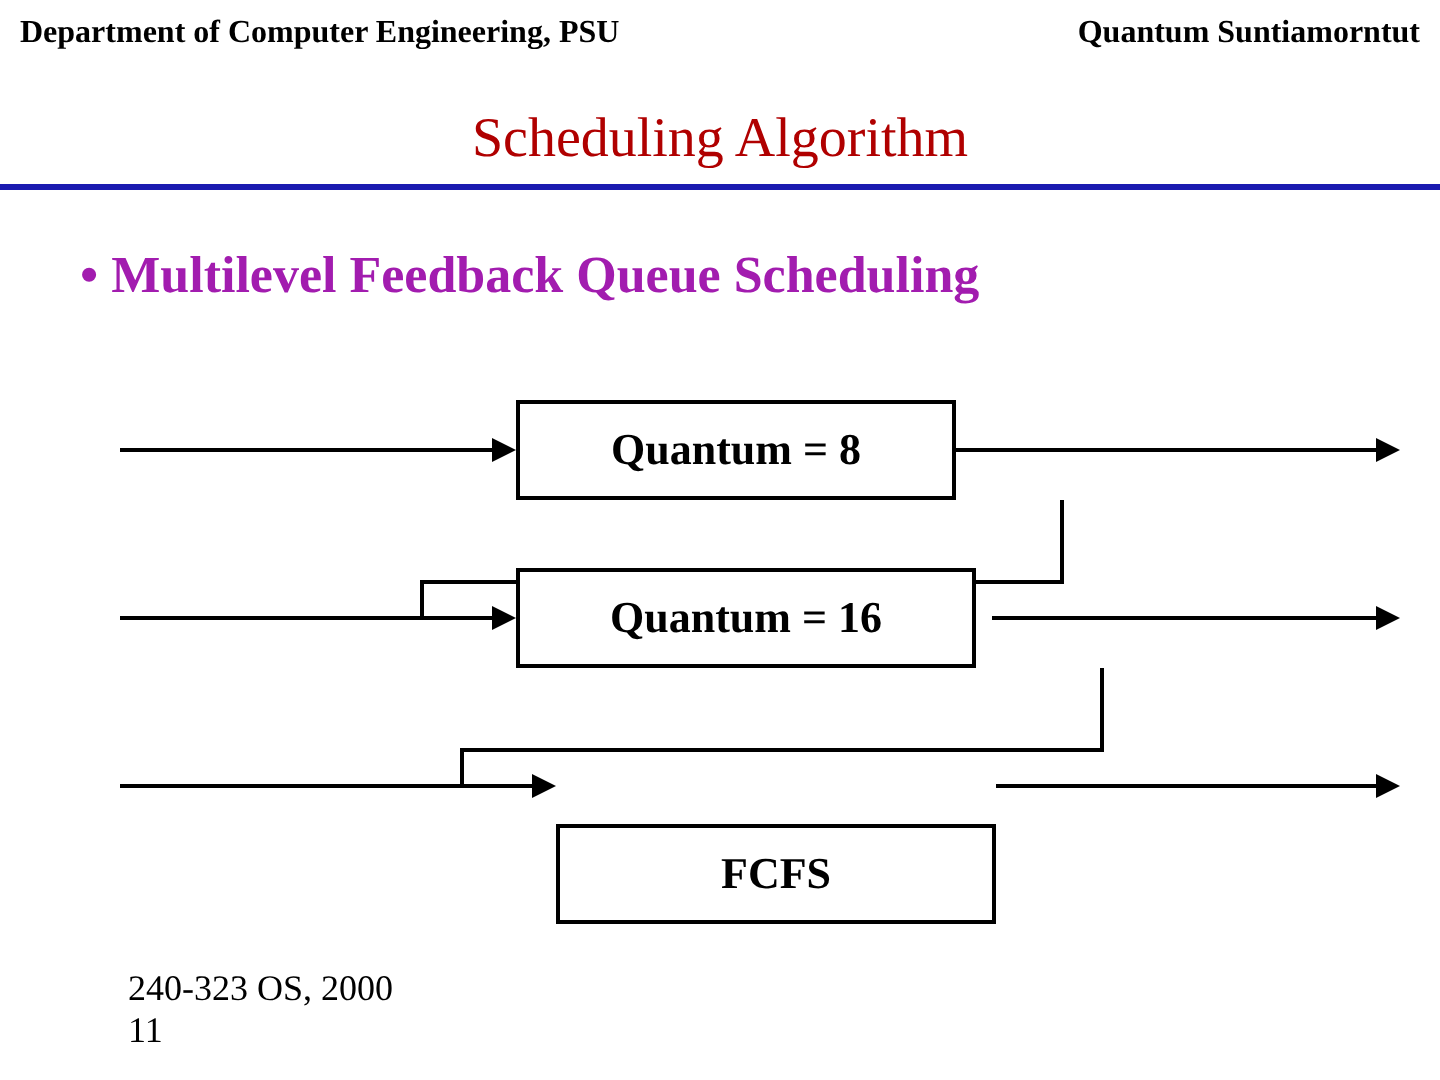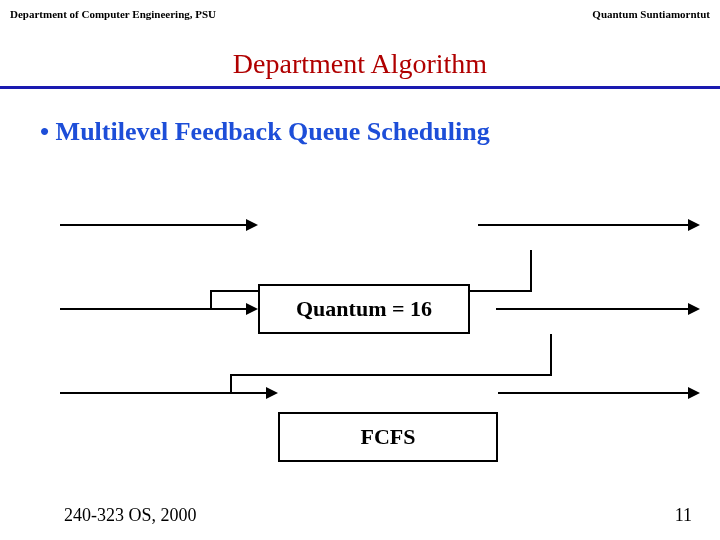--- a/index.html
+++ b/index.html
@@ -8,21 +8,21 @@
     height: 540px;
     background: #ffffff;
     font-family: "Times New Roman", Times, serif;
     position: relative;
     overflow: hidden;
   }
   .header {
     display: flex;
     justify-content: space-between;
     padding: 8px 10px 0 10px;
-    font-size: 11px;
+    font-size: 16px;
     font-weight: bold;
     color: #000;
   }
   .title-wrap {
     text-align: center;
     margin-top: 28px;
   }
   .title {
     color: #b00000;
     font-size: 28px;
@@ -30,21 +30,21 @@
     display: inline-block;
   }
   .rule {
     border: none;
     border-top: 3px solid #1a1ab0;
     margin-top: 6px;
   }
   .bullet-line {
     font-size: 26px;
     font-weight: bold;
-    color: #1d4ed8;
+    color: #a21caf;
     padding: 28px 0 0 40px;
   }
   .diagram {
     position: absolute;
     left: 0;
     top: 190px;
     width: 720px;
     height: 260px;
   }
   .queue-box {
@@ -79,53 +79,57 @@
   .footer {
     position: absolute;
     bottom: 14px;
     left: 0;
     width: 100%;
     display: flex;
     justify-content: space-between;
     padding: 0 28px 0 64px;
     font-size: 18px;
     color: #000;
+    flex-direction: column;
   }
 </style>
 </head>
 <body>
 
 <div class="header">
   <span>Department of Computer Engineering, PSU</span>
   <span>Quantum  Suntiamorntut</span>
 </div>
 
 <div class="title-wrap">
-  <span class="title">Department  Algorithm</span>
+  <span class="title">Scheduling  Algorithm</span>
 </div>
 <hr class="rule">
 
 <div class="bullet-line">• Multilevel  Feedback Queue  Scheduling</div>
 
 <div class="diagram">
 
+  <div class="queue-box" style="left:258px; top:10px; width:220px;">
+    <span>Quantum = 8</span>
+  </div>
 
   <div class="arrow-line" style="left:60px; top:34px; width:186px;"></div>
   <div class="arrow-head-r" style="left:246px; top:29px;"></div>
 
   <div class="arrow-line" style="left:478px; top:34px; width:210px;"></div>
   <div class="arrow-head-r" style="left:688px; top:29px;"></div>
 
   <div class="arrow-v" style="left:530px; top:60px; height:40px;"></div>
   <div class="arrow-line" style="left:210px; top:100px; width:322px;"></div>
   <div class="arrow-v" style="left:210px; top:100px; height:20px;"></div>
   <div class="arrow-line" style="left:210px; top:118px; width:36px;"></div>
   <div class="arrow-head-r" style="left:246px; top:113px;"></div>
 
-  <div class="queue-box" style="left:258px; top:94px; width:212px;">
+  <div class="queue-box" style="left:258px; top:94px; width:230px;">
     <span>Quantum = 16</span>
   </div>
 
   <div class="arrow-line" style="left:60px; top:118px; width:150px;"></div>
 
   <div class="arrow-line" style="left:496px; top:118px; width:192px;"></div>
   <div class="arrow-head-r" style="left:688px; top:113px;"></div>
 
   <div class="arrow-v" style="left:550px; top:144px; height:40px;"></div>
   <div class="arrow-line" style="left:230px; top:184px; width:322px;"></div>

